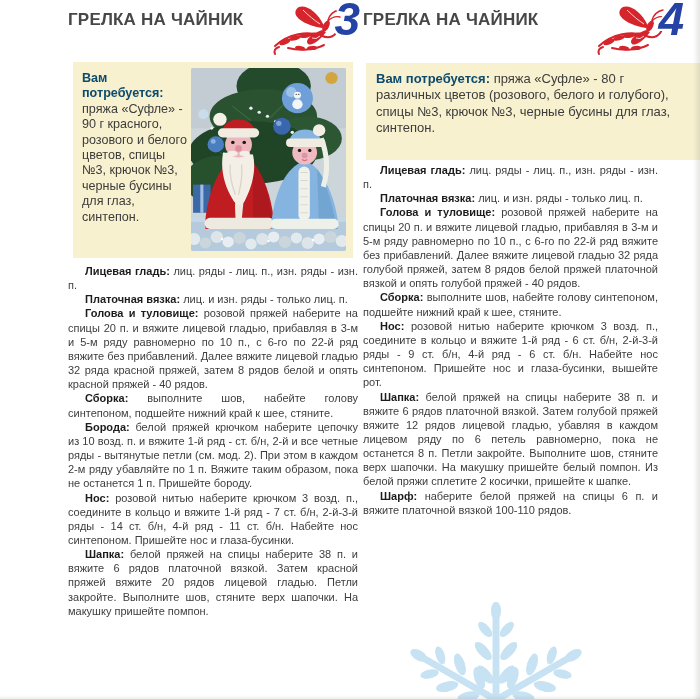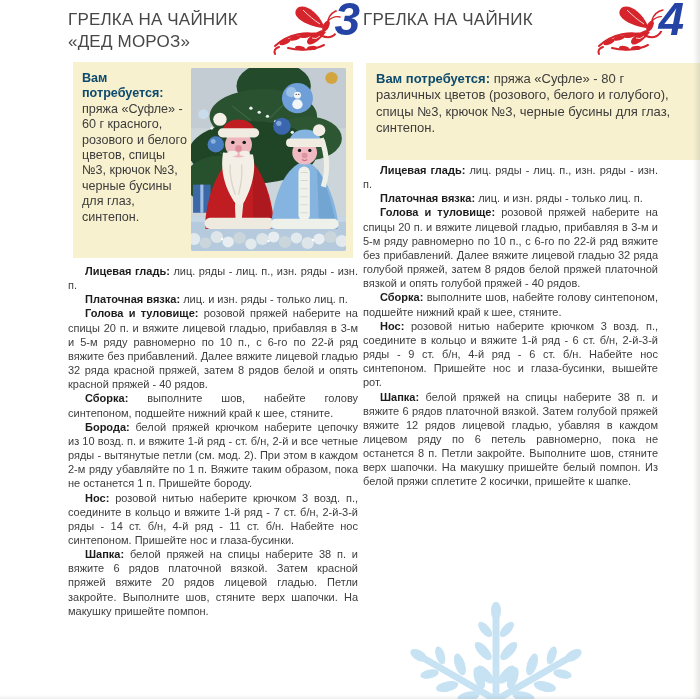--- a/index.html
+++ b/index.html
@@ -6,21 +6,21 @@
   body{
     width:700px;height:699px;position:relative;overflow:hidden;
     background:#ffffff;
     font-family:"Liberation Sans", sans-serif;
     color:#3d3d3d;
   }
   
   .art-title{
     position:absolute;top:9px;
     font-size:17px;line-height:21.5px;color:#474747;
-    letter-spacing:0.2px;font-weight:400;
+    letter-spacing:0.2px;font-weight:700;
   }
   .art-title span{display:block;}
   .head-left{left:68px;}
   .head-right{left:363px;}
   .ornament{position:absolute;top:0;width:90px;height:56px;}
   .ornament-left{left:270px;}
   .ornament-right{left:594px;}
   .ornament svg{position:absolute;left:0;top:0;}
   .bignum{
     position:absolute;right:0;top:-8px;
@@ -58,21 +58,20 @@
   .scan-edge-bottom{
     position:absolute;left:0;bottom:0;width:100%;height:4px;
     background:linear-gradient(to bottom, rgba(120,120,115,0), rgba(120,120,115,0.12));
   }
 </style>
 </head>
 <body>
 
 <div class="art-title head-left">
   <span>ГРЕЛКА НА ЧАЙНИК</span>
-  <span>«ДЕД МОРОЗ»</span>
 </div>
 
 <div class="ornament ornament-left">
   <svg width="90" height="56" viewBox="0 0 90 56">
     <g fill="none" stroke="#d5242b" stroke-width="2" stroke-linecap="round">
       <path d="M5 46 C18 34, 38 30, 52 36 C60 39, 66 36, 68 29"></path>
       <path d="M9 47 q-6 2 -4 7"></path>
       <path d="M18 48 C30 51, 44 50, 54 45"></path>
     </g>
     <g fill="#d5242b">
@@ -94,21 +93,21 @@
       <path d="M33 10 C38 15, 45 21, 50 24"></path>
       <path d="M42 38 Q46 40 50 36"></path>
     </g>
   </svg>
   <span class="bignum">3</span>
 </div>
 
 <div class="panel panel-left">
   <div class="materials-left">
     <b>Вам потребуется:</b>
-    <span>пряжа «Суфле» - 60 г красного, розового и белого цветов, спицы №3, крючок №3, черные бусины для глаз, синтепон.</span>
+    <span>пряжа «Суфле» - 90 г красного, розового и белого цветов, спицы №3, крючок №3, черные бусины для глаз, синтепон.</span>
   </div>
   <div class="photo-frame">
     <svg viewBox="0 0 150 182" preserveAspectRatio="none">
       <rect width="150" height="182" fill="#cbd5da"></rect>
       <rect x="0" y="0" width="150" height="60" fill="#c2ccd2"></rect>
 
       <ellipse cx="80" cy="18" rx="36" ry="24" fill="#234a2a"></ellipse>
       <ellipse cx="70" cy="48" rx="52" ry="27" fill="#2a5230"></ellipse>
       <ellipse cx="112" cy="70" rx="34" ry="22" fill="#2d5733"></ellipse>
       <ellipse cx="60" cy="84" rx="62" ry="31" fill="#1f4426"></ellipse>
@@ -260,20 +259,21 @@
   <span>пряжа «Суфле» - 80 г различных цветов (розового, белого и голубого), спицы №3, крючок №3, черные бусины для глаз, синтепон.</span>
 </div>
 
 <div class="textcol textcol-right">
   <p class="para"><b>Лицевая гладь:</b> <span>лиц. ряды - лиц. п., изн. ряды - изн. п.</span></p>
   <p class="para"><b>Платочная вязка:</b> <span>лиц. и изн. ряды - только лиц. п.</span></p>
   <p class="para"><b>Голова и туловище:</b> <span>розовой пряжей наберите на спицы 20 п. и вяжите лицевой гладью, прибавляя в 3-м и 5-м ряду равномерно по 10 п., с 6-го по 22-й ряд вяжите без прибавлений. Далее вяжите лицевой гладью 32 ряда голубой пряжей, затем 8 рядов белой пряжей платочной вязкой и опять голубой пряжей - 40 рядов.</span></p>
   <p class="para"><b>Сборка:</b> <span>выполните шов, набейте голову синтепоном, подшейте нижний край к шее, стяните.</span></p>
   <p class="para"><b>Нос:</b> <span>розовой нитью наберите крючком 3 возд. п., соедините в кольцо и вяжите 1-й ряд - 6 ст. б/н, 2-й-3-й ряды - 9 ст. б/н, 4-й ряд - 6 ст. б/н. Набейте нос синтепоном. Пришейте нос и глаза-бусинки, вышейте рот.</span></p>
   <p class="para"><b>Шапка:</b> <span>белой пряжей на спицы наберите 38 п. и вяжите 6 рядов платочной вязкой. Затем голубой пряжей вяжите 12 рядов лицевой гладью, убавляя в каждом лицевом ряду по 6 петель равномерно, пока не останется 8 п. Петли закройте. Выполните шов, стяните верх шапочки. На макушку пришейте белый помпон. Из белой пряжи сплетите 2 косички, пришейте к шапке.</span></p>
+  <p class="para"><b>Шарф:</b> <span>наберите белой пряжей на спицы 6 п. и вяжите платочной вязкой 100-110 рядов.</span></p>
 </div>
 
 <svg class="snowflake" viewBox="-100 -100 200 200">
   <g id="sf-arm" fill="#c6e2f3" stroke="#c6e2f3">
     <line x1="0" y1="0" x2="0" y2="-88" stroke-width="7" stroke-linecap="round"></line>
     <ellipse cx="11" cy="-26" rx="11" ry="4.6" transform="rotate(-48 11 -26)"></ellipse>
     <ellipse cx="-11" cy="-26" rx="11" ry="4.6" transform="rotate(48 -11 -26)"></ellipse>
     <ellipse cx="13" cy="-50" rx="11" ry="4.6" transform="rotate(-48 13 -50)"></ellipse>
     <ellipse cx="-13" cy="-50" rx="11" ry="4.6" transform="rotate(48 -13 -50)"></ellipse>
     <ellipse cx="11" cy="-72" rx="9" ry="4" transform="rotate(-48 11 -72)"></ellipse>

